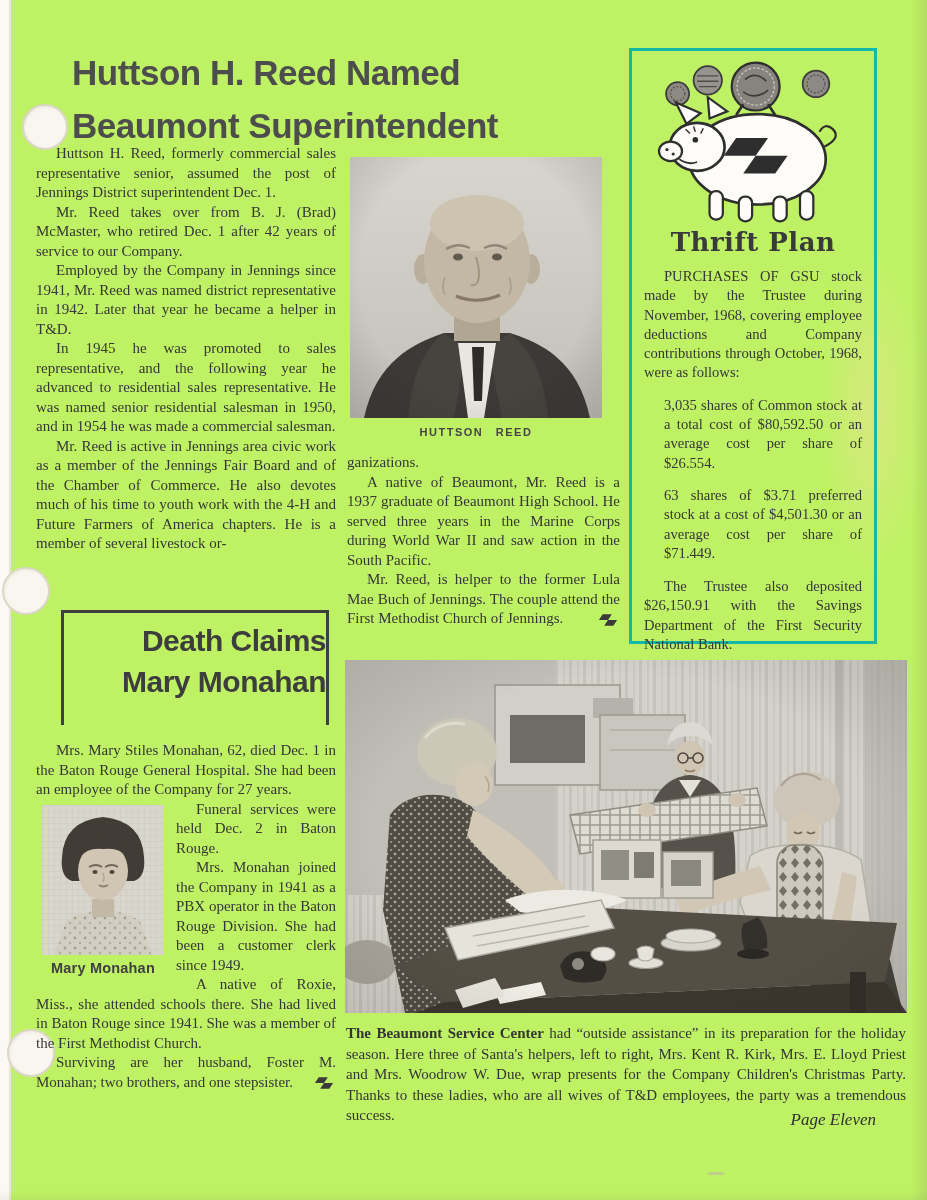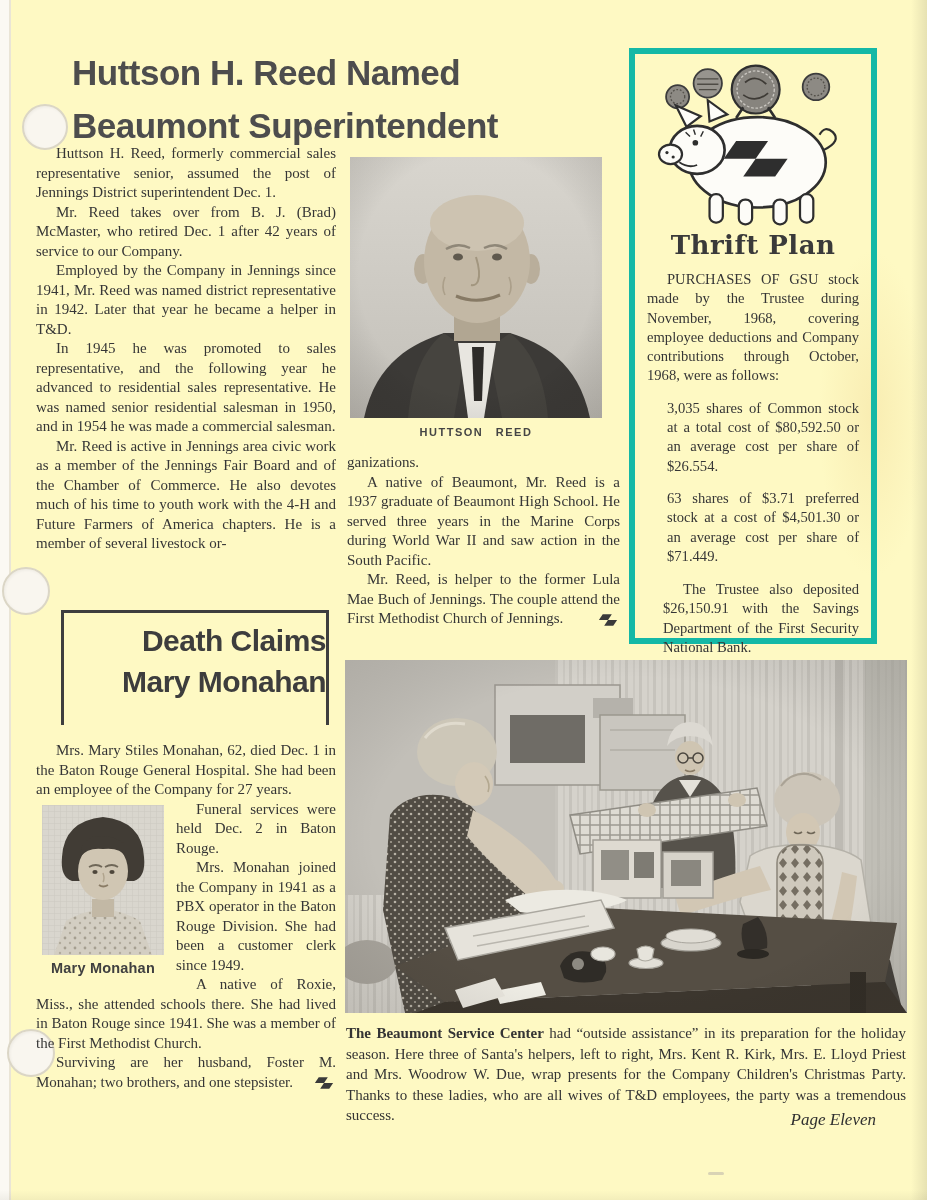--- a/index.html
+++ b/index.html
@@ -1,19 +1,19 @@
 <!DOCTYPE html>
 <html><head>
 <meta charset="utf-8">
 <style>
   html,body { margin:0; padding:0; }
   body { background:#e9e6de; }
   .page {
     position:relative; width:927px; height:1200px; margin:0 auto;
-    background:#fef9c3; overflow:hidden;
+    background:#bef264; overflow:hidden;
     font-family:"Liberation Serif", serif; color:#383838;
   }
   
   .edge-strip-left { position:absolute; left:0; top:0; width:9px; height:100%; background:#fbf9f3; }
   .edge-line-left { position:absolute; left:9px; top:0; width:2px; height:100%; background:#eae5d6; }
   .edge-shadow-right { position:absolute; right:0; top:0; width:16px; height:100%;
     background:linear-gradient(to right, rgba(0,0,0,0), rgba(110,105,90,0.16)); }
   .edge-shadow-bottom { position:absolute; left:0; bottom:0; width:100%; height:10px;
     background:linear-gradient(to bottom, rgba(0,0,0,0), rgba(110,105,90,0.08)); }
   .tint-blob { position:absolute; left:818px; top:248px; width:109px; height:330px;
@@ -60,31 +60,31 @@
   .monahan-caption {
     margin-top:4px; text-align:center;
     font-family:"Liberation Sans", sans-serif; font-weight:700;
     font-size:14.5px; color:#404040; letter-spacing:0.2px;
   }
   .big-photo { position:absolute; left:345px; top:660px; width:562px; height:353px; }
 
   
   .thrift-box {
     position:absolute; left:629px; top:48px; width:248px; height:596px;
-    box-sizing:border-box; border:6px solid #14b8a6; padding:6px 12px 0 12px;
+    box-sizing:border-box; border:3px solid #14b8a6; padding:6px 12px 0 12px;
   }
   .pig-illustration { display:block; margin:2px auto 0 auto; width:204px; height:166px; }
   .thrift-title {
     text-align:center; font-family:"DejaVu Serif", serif; font-weight:700;
     font-size:26px; color:#3a3a3a; margin:2px 0 10px 0; letter-spacing:0.5px;
   }
   .thrift-text { font-size:14.6px; line-height:19.3px; text-align:justify; color:#363636; }
   .thrift-text p.intro { margin:0; text-indent:20px; }
   .thrift-text p.item  { margin:13px 0 0 20px; text-indent:0; }
-  .thrift-text p.closing { margin:14px 0 0 16px; text-indent:20px; }
+  .thrift-text p.closing { margin:14px 0 0 0; text-indent:20px; }
 
   
   .photo-caption {
     position:absolute; left:346px; top:1023px; width:560px;
     font-size:15px; line-height:20.6px; text-align:justify; color:#343434;
   }
   .caption-lead { font-weight:700; }
 
   .page-number {
     position:absolute; left:716px; top:1110px; width:160px; text-align:right;

